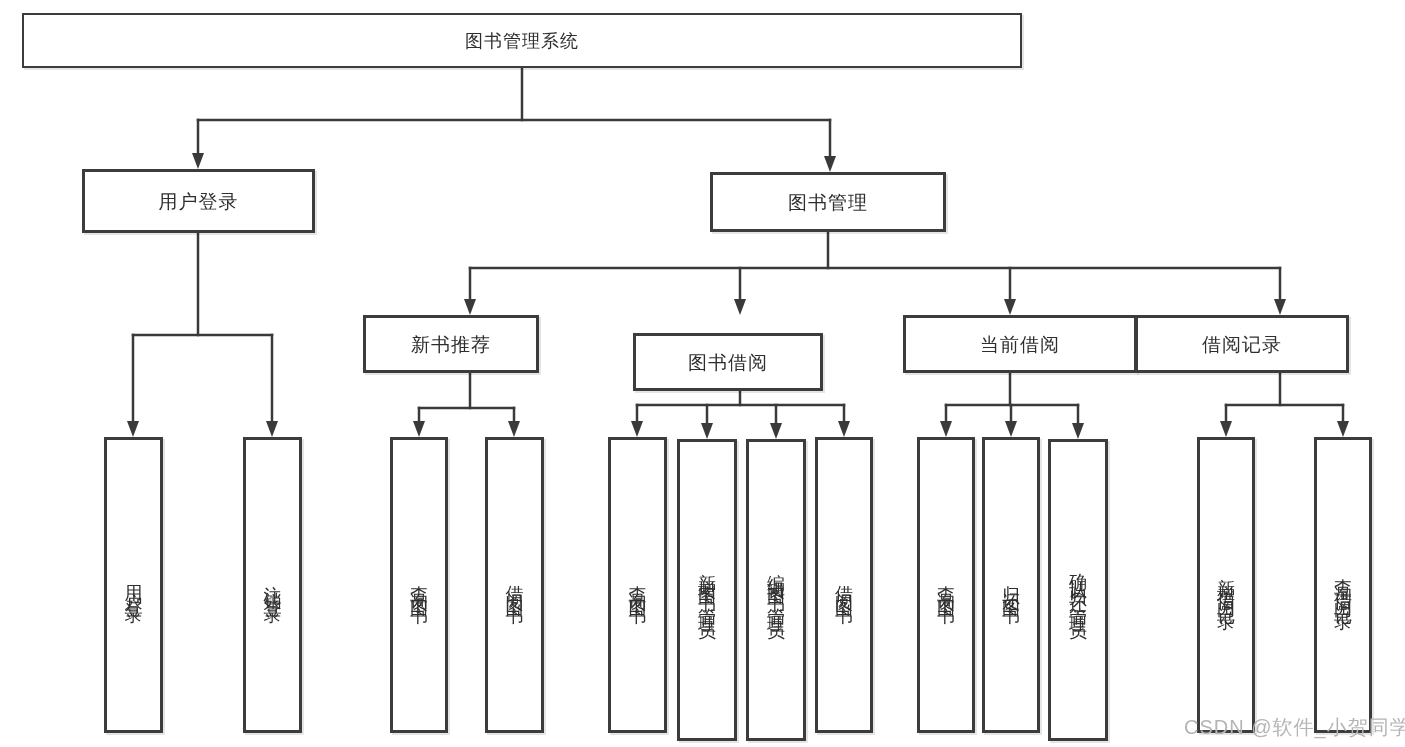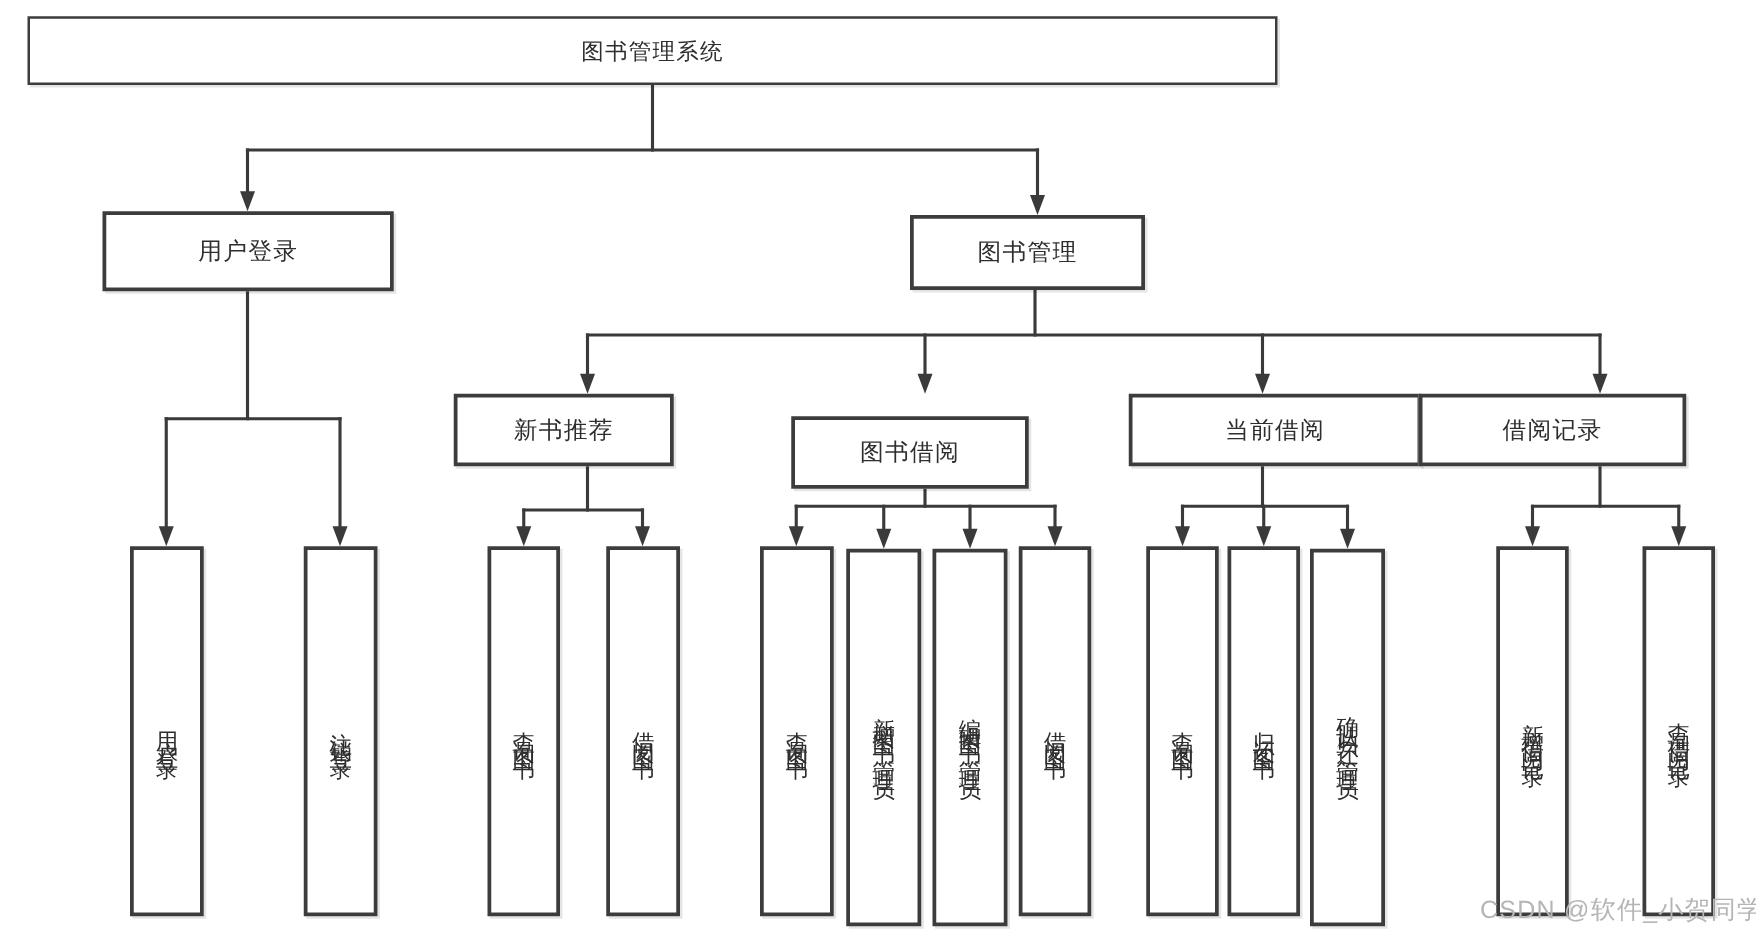--- a/index.html
+++ b/index.html
@@ -116,21 +116,21 @@
       <polygon points="1005,421 1017,421 1011,437"></polygon>
       <polygon points="1072,423 1084,423 1078,439"></polygon>
       <polygon points="1220,421 1232,421 1226,437"></polygon>
       <polygon points="1337,421 1349,421 1343,437"></polygon>
     </g>
   </svg>
 
   <div class="box root" style="left:22px; top:13px; width:1000px; height:55px;">图书管理系统</div>
 
   <div class="box" style="left:82px; top:169px; width:233px; height:64px;">用户登录</div>
-  <div class="box" style="left:710px; top:172px; width:188px; height:60px;margin-left:18px;">图书管理</div>
+  <div class="box" style="left:710px; top:172px; width:236px; height:60px;">图书管理</div>
 
   <div class="box" style="left:363px; top:315px; width:176px; height:58px;">新书推荐</div>
   <div class="box" style="left:633px; top:333px; width:190px; height:58px;">图书借阅</div>
   <div class="box" style="left:903px; top:315px; width:234px; height:58px;">当前借阅</div>
   <div class="box" style="left:1135px; top:315px; width:214px; height:58px;">借阅记录</div>
 
   <div class="box v" style="left:104px; top:437px; width:59px; height:296px;">用户登录</div>
   <div class="box v" style="left:243px; top:437px; width:59px; height:296px;">注销登录</div>
 
   <div class="box v" style="left:390px; top:437px; width:58px; height:296px;">查询图书</div>

